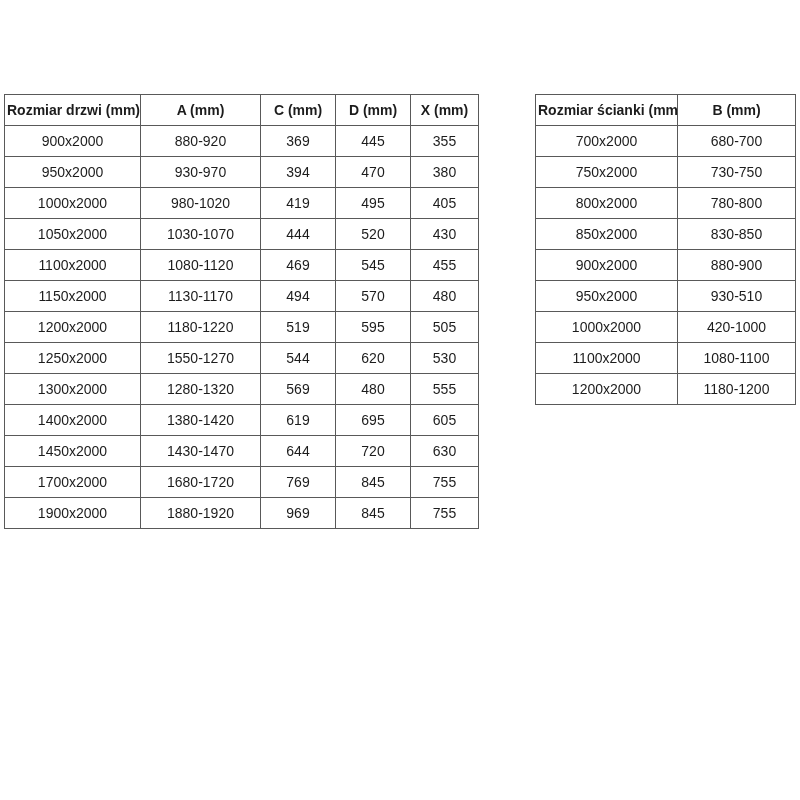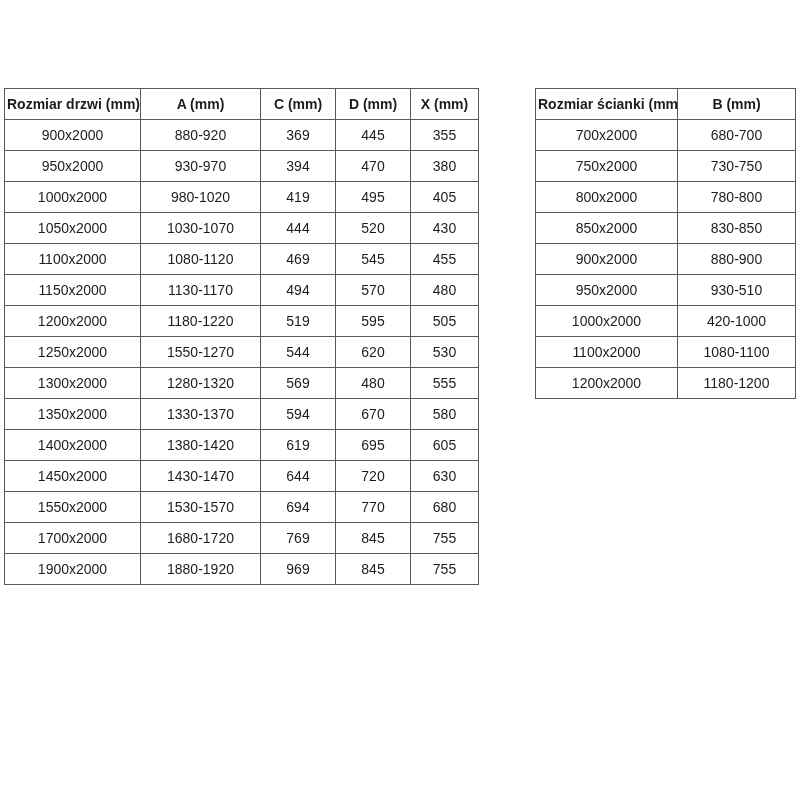--- a/index.html
+++ b/index.html
@@ -11,21 +11,21 @@
     height: 800px;
     background: #ffffff;
     position: relative;
     font-family: "Liberation Sans", sans-serif;
     overflow: hidden;
   }
   table.spec {
     border-collapse: collapse;
     table-layout: fixed;
     position: absolute;
-    top: 88px;
+    top: 94px;
     background: #ffffff;
   }
   #door-table { left: 4px;   width: 474px; }
   #wall-table { left: 535px; width: 260px; }
   table.spec th,
   table.spec td {
     border: 1px solid #595959;
     height: 30px;
     padding: 0 2px;
     text-align: center;
@@ -118,46 +118,32 @@
         <td>530</td>
       </tr>
       <tr>
         <td>1300x2000</td>
         <td>1280-1320</td>
         <td>569</td>
         <td>480</td>
         <td>555</td>
       </tr>
       <tr>
-        <td>1350x2000</td>
-        <td>1330-1370</td>
-        <td>594</td>
-        <td>670</td>
-        <td>580</td>
-      </tr>
-      <tr>
         <td>1400x2000</td>
         <td>1380-1420</td>
         <td>619</td>
         <td>695</td>
         <td>605</td>
       </tr>
       <tr>
         <td>1450x2000</td>
         <td>1430-1470</td>
         <td>644</td>
         <td>720</td>
         <td>630</td>
-      </tr>
-      <tr>
-        <td>1550x2000</td>
-        <td>1530-1570</td>
-        <td>694</td>
-        <td>770</td>
-        <td>680</td>
       </tr>
       <tr>
         <td>1700x2000</td>
         <td>1680-1720</td>
         <td>769</td>
         <td>845</td>
         <td>755</td>
       </tr>
       <tr>
         <td>1900x2000</td>

